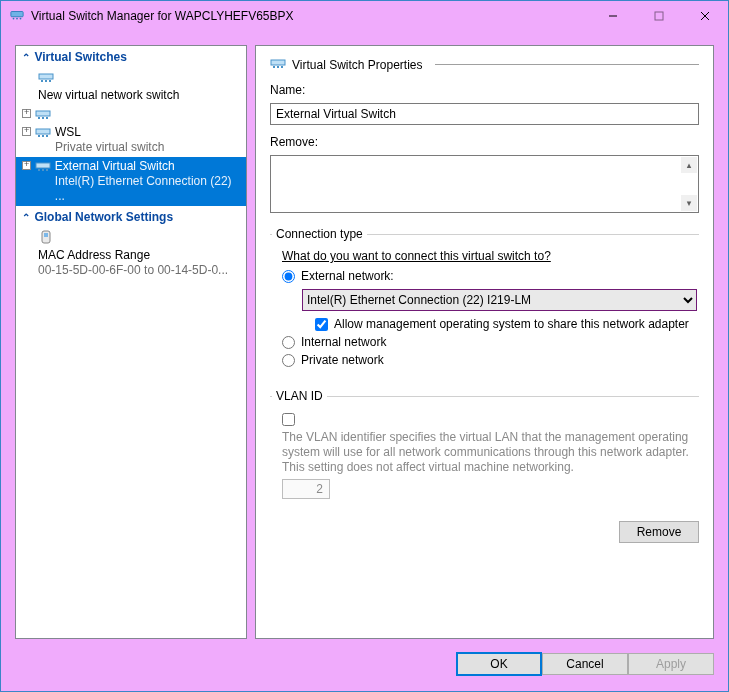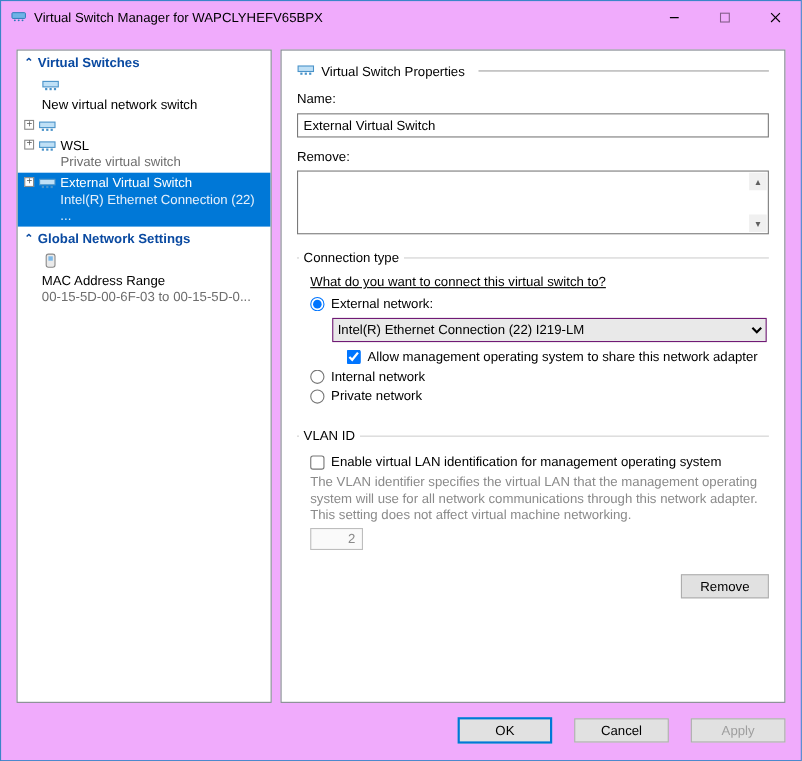--- a/index.html
+++ b/index.html
@@ -40,21 +40,21 @@
   .radio-row input[type=radio] { margin:0; }
   .select-row { margin:6px 0 4px 30px; }
   .select-row select { width:100%; border:1px solid #701a75; background:#e9e9e9; padding:2px 0; }
   .check-row { display:flex; align-items:center; gap:6px; margin:6px 0 2px 30px;padding-left:13px; }
   .check-row input, .vlan-row input[type=checkbox] { margin:0; }
   .vlan-row { display:flex; align-items:center; gap:6px; margin:2px 0 4px 10px; }
   .vlan-desc { color:#8a8a8a; margin:4px 0 4px 10px; line-height:15px; }
   .vlan-id-box { width:48px; border:1px solid #bdbdbd; background:#fafafa; color:#8a8a8a; text-align:right; padding:2px 6px; margin:2px 0 0 10px; }
   .remove-row { display:flex; justify-content:flex-end; margin-top:12px; }
   .btn { min-width:80px; padding:3px 14px; border:1px solid #adadad; background:#e1e1e1; text-align:center; }
-  .footer { height:44px; display:flex; align-items:center; justify-content:flex-end; gap:20px; padding:0 14px 10px 14px; }
+  .footer { height:44px; display:flex; align-items:center; justify-content:flex-end; gap:0; padding:0 14px 10px 14px; }
   .footer .btn { min-width:86px; }
   .footer .btn.primary { border:2px solid #0078d7; background:#e1e1e1; }
   .footer .btn.disabled { color:#9e9e9e; }
   .nic-icon svg, .mac-icon svg, .vs-icon svg { width:16px; height:14px; }
 </style>
 </head>
 <body>
 
 <div class="window">
 
@@ -153,21 +153,21 @@
       </div>
       <div class="tree-item indented">
         <span class="icon mac-icon">
             <svg viewBox="0 0 16 14">
               <rect x="4" y="1" width="8" height="12" rx="2" fill="#eaeaea" stroke="#888"></rect>
               <rect x="6" y="3" width="4" height="4" fill="#7db8e8"></rect>
             </svg>
           </span>
         <span class="labels">
           <span>MAC Address Range</span>
-          <span class="sub">00-15-5D-00-6F-03 to 00-15-5D-0...</span>
+          <span class="sub">00-15-5D-00-6F-00 to 00-14-5D-0...</span>
         </span>
       </div>
     </div>
 
     <div class="props-panel">
       <div class="section-title">
         <span class="icon nic-icon"><svg viewBox="0 0 16 14">
               <rect x="1" y="4" width="14" height="5" fill="#bfe0f6" stroke="#4a93c9"></rect>
               <rect x="3" y="10" width="2" height="2" fill="#4a93c9"></rect>
               <rect x="7" y="10" width="2" height="2" fill="#4a93c9"></rect>
@@ -209,21 +209,20 @@
         <label class="radio-row">
           <input type="radio" name="conn" style="">
           <span>Private network</span>
         </label>
       </fieldset>
 
       <fieldset>
         <legend>VLAN ID</legend>
         <label class="vlan-row">
           <input type="checkbox" style="">
-          <span>Enable virtual LAN identification for management operating system</span>
         </label>
         <div class="vlan-desc">The VLAN identifier specifies the virtual LAN that the management operating system will use for all network communications through this network adapter. This setting does not affect virtual machine networking.</div>
         <div class="vlan-id-box">2</div>
       </fieldset>
 
       <div class="remove-row">
         <div class="btn">Remove</div>
       </div>
     </div>
   </div>

